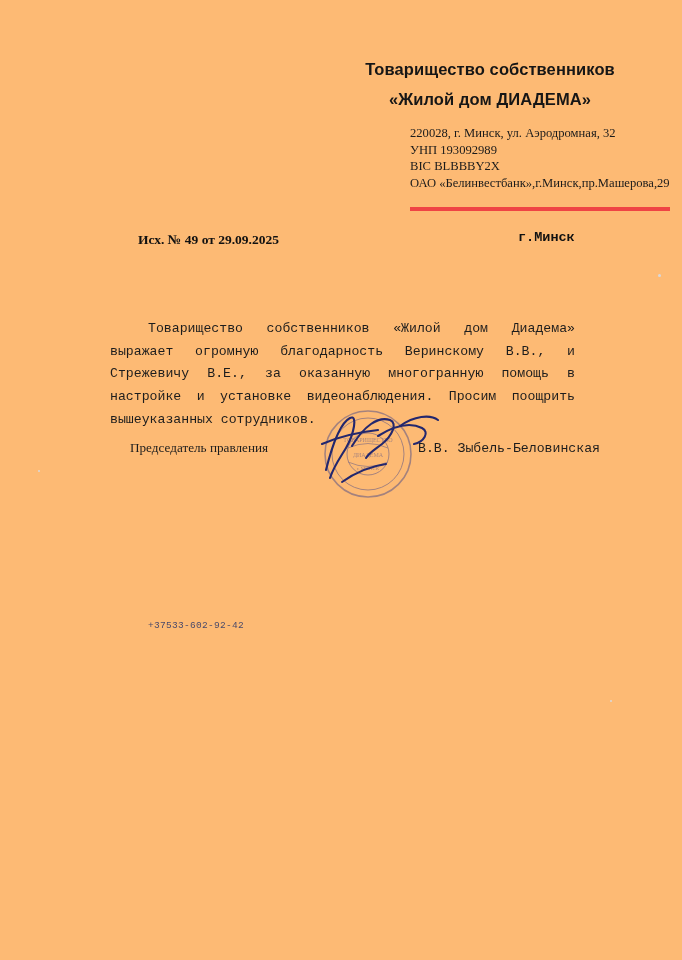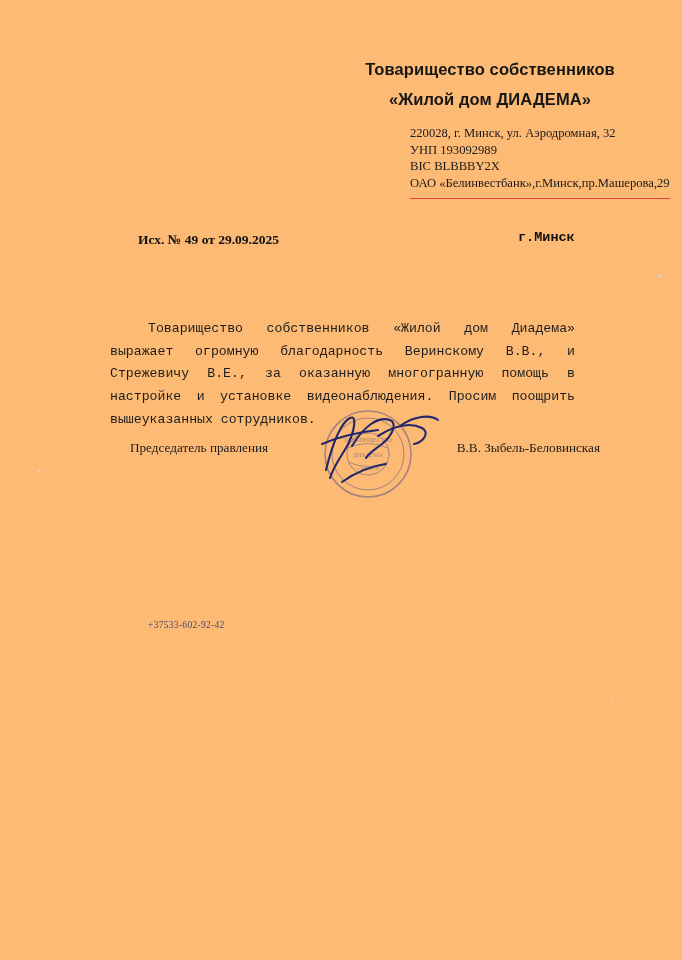--- a/index.html
+++ b/index.html
@@ -52,23 +52,23 @@
     font-family: "Liberation Serif", serif;
     font-size: 12.6px;
     line-height: 1.32;
     color: #1b1b1b;
   }
   .org-details div {
     white-space: nowrap;
     margin-left: 48px;
   }
   .org-details .underlined {
-    border-bottom: 1px solid #ef4444;
+    border-bottom: 4px solid #ef4444;
     display: inline-block;
-    padding-bottom: 7px;
+    padding-bottom: 16px;
   }
 
   
   .ref-line {
     position: absolute;
     left: 110px;
     top: 232px;
     font-family: "Liberation Serif", serif;
     font-weight: bold;
     font-size: 13.5px;
@@ -106,39 +106,39 @@
     top: 420px;
     width: 470px;
     display: flex;
     justify-content: space-between;
     align-items: baseline;
     font-family: "Liberation Serif", serif;
     font-size: 13.2px;
     color: #1d1d1d;
   }
   .sign-title { white-space: nowrap; margin-top: 20px; }
-  .sign-name { white-space: nowrap; }
+  .sign-name { white-space: nowrap; font-family: Liberation Mono, monospace; }
 
   
   .stamp-wrap {
     position: absolute;
     left: 282px;
     top: 386px;
     width: 200px;
     height: 120px;
     pointer-events: none;
   }
   .stamp-wrap svg { display: block; }
 
   
   .footer-phone {
     position: absolute;
     left: 148px;
     top: 620px;
-    font-family: Liberation Serif, serif;
+    font-family: Liberation Mono, monospace;
     font-size: 9.5px;
     color: #4a4a6a;
     letter-spacing: .3px;
   }
 
   
   .speck {
     position: absolute;
     background: #d8d8dd;
     border-radius: 50%;

